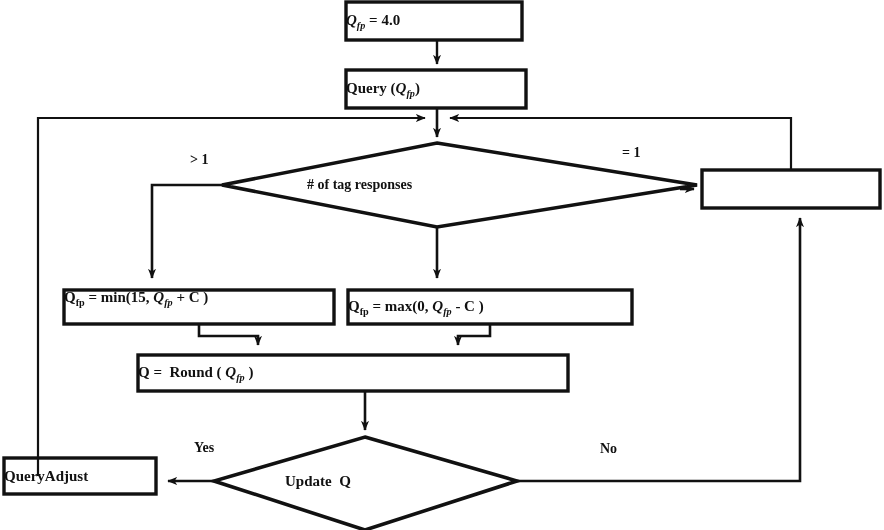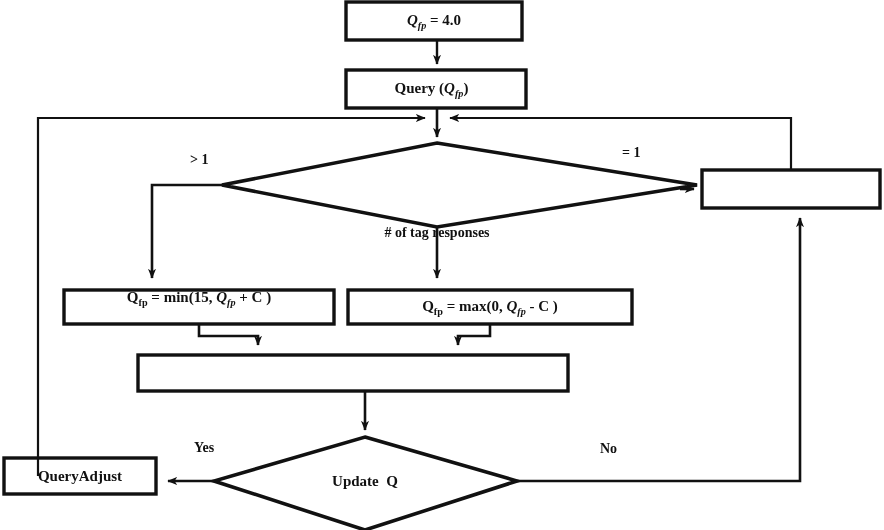--- a/index.html
+++ b/index.html
@@ -19,21 +19,20 @@
     position: absolute;
     left: 0;
     top: 0;
     width: 884px;
     height: 530px;
   }
   .node-label {
     position: absolute;
     display: flex;
     align-items: center;
-    justify-content: center;
     font-weight: bold;
     color: #111111;
     font-size: 15px;
     white-space: nowrap;
     text-align: center;
     pointer-events: none;
   }
   .edge-label {
     position: absolute;
     font-weight: bold;
@@ -103,33 +102,36 @@
   </svg>
 
   <div class="node-label" style="left:346px; top:2px; width:176px; height:38px;">
     <span><span class="ital">Q<span class="sub ital">fp</span></span> = 4.0</span>
   </div>
 
   <div class="node-label" style="left:346px; top:70px; width:171px; height:38px;">
     <span>Query (<span class="ital">Q<span class="sub ital">fp</span></span>)</span>
   </div>
 
-  <div class="node-label" style="left:307px; top:170px; width:260px; height:30px; font-size:14px;margin-top:48px;">
+  <div class="node-label" style="left:307px; top:170px; width:260px; height:30px; font-size:14px;">
     <span># of tag responses</span>
   </div>
 
 
   <div class="node-label" style="left:64px; top:290px; width:270px; height:16px;">
     <span>Q<span class="sub">fp</span> = min(15, <span class="ital">Q<span class="sub ital">fp</span></span> + C )</span>
   </div>
 
   <div class="node-label" style="left:348px; top:290px; width:284px; height:34px;">
     <span>Q<span class="sub">fp</span> = max(0, <span class="ital">Q<span class="sub ital">fp</span></span> - C )</span>
   </div>
 
+  <div class="node-label" style="left:138px; top:355px; width:430px; height:36px;">
+    <span>Q =&nbsp; Round ( <span class="ital">Q<span class="sub ital">fp</span></span> )</span>
+  </div>
 
   <div class="node-label" style="left:285px; top:466px; width:160px; height:30px;">
     <span>Update&nbsp; Q</span>
   </div>
 
   <div class="node-label" style="left:4px; top:458px; width:152px; height:36px;border-radius:15px;">
     <span>QueryAdjust</span>
   </div>
 
   <div class="edge-label" style="left:190px; top:152px;">&gt; 1</div>

